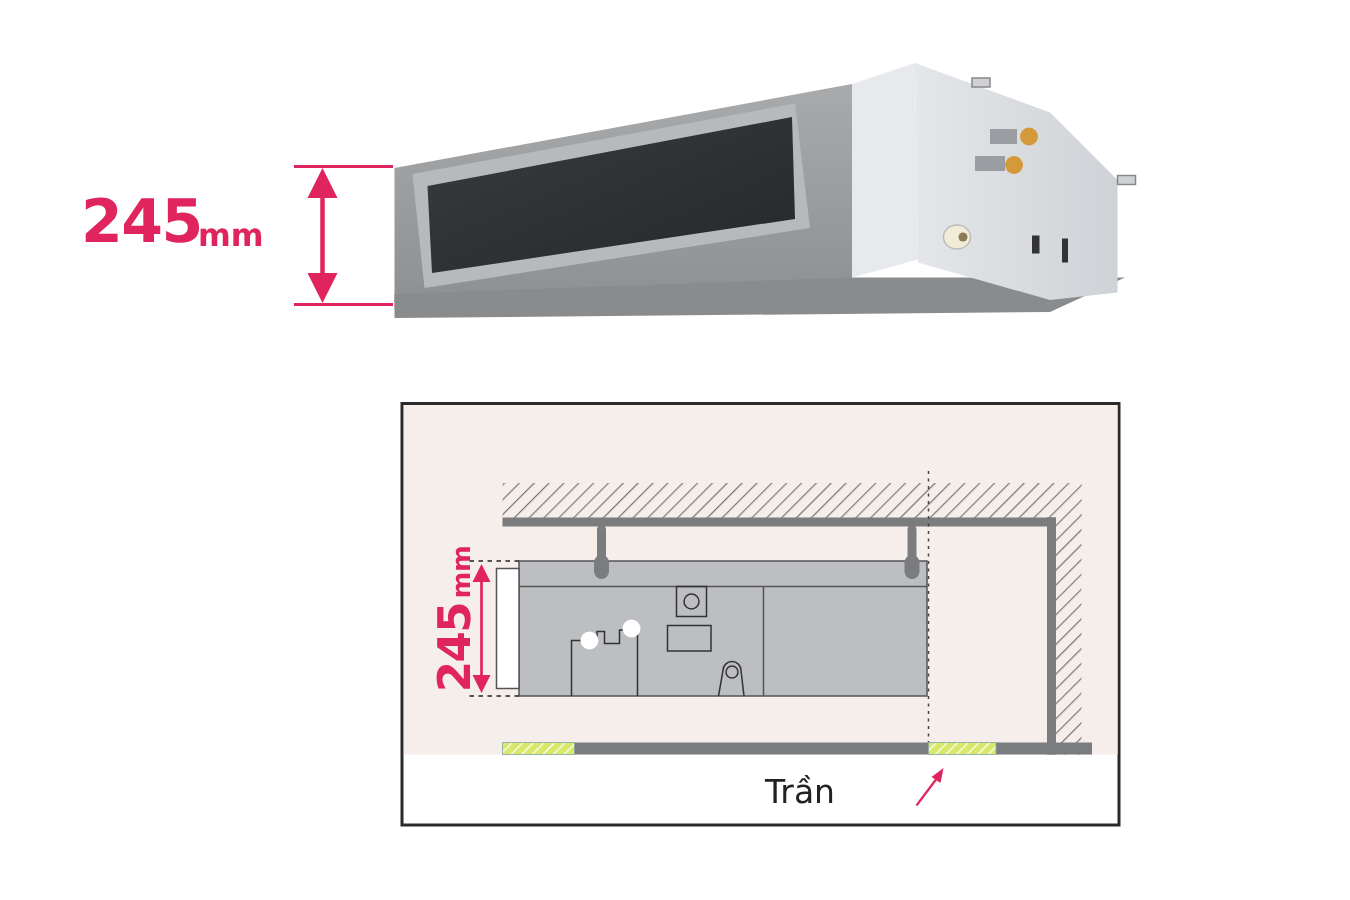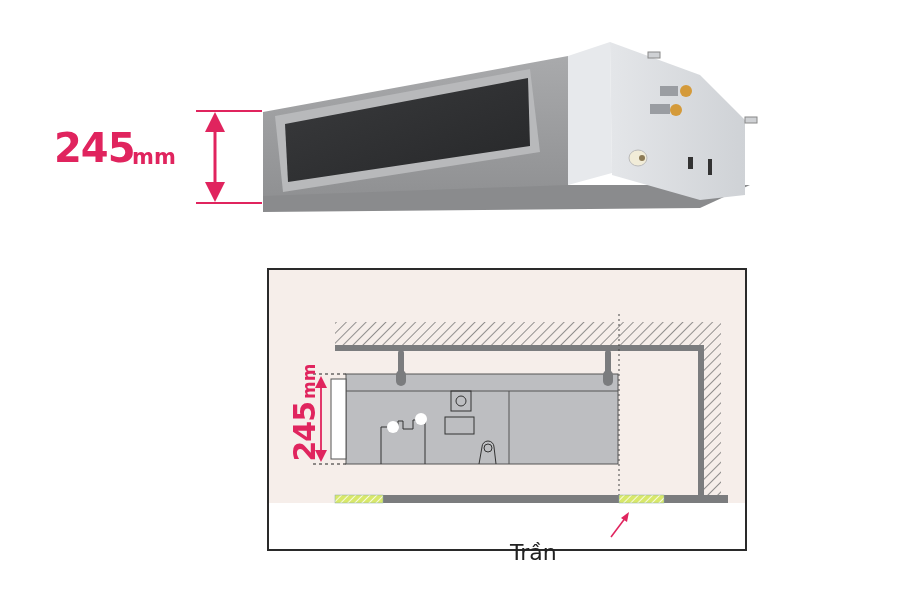--- a/index.html
+++ b/index.html
@@ -1,21 +1,21 @@
 <!DOCTYPE html>
 <html><head>
 <meta charset="utf-8">
 <style>
   html, body { margin:0; padding:0; background:#ffffff; }
   body { width:900px; height:600px; position:relative; overflow:hidden; font-family:"DejaVu Sans", sans-serif; }
   .abs { position:absolute; }
   .dim-big { left:54px; top:128px; color:#e0245e; font-family:"DejaVu Sans", sans-serif; font-weight:bold; font-size:40px; letter-spacing:-1px; line-height:1; }
   .dim-unit { left:132px; top:147px; color:#e0245e; font-family:"DejaVu Sans", sans-serif; font-weight:bold; font-size:21px; line-height:1; }
   .diagram { left:267px; top:268px; width:480px; height:283px; border:2px solid #2a2a2a; box-sizing:border-box; background:#ffffff; overflow:hidden; }
-  .ceiling-label { left:510px; top:542px; font-family:"DejaVu Sans", sans-serif; font-size:22px; color:#222; line-height:1; }
+  .ceiling-label { left:510px; top:518px; font-family:"DejaVu Sans", sans-serif; font-size:22px; color:#222; line-height:1; }
   .vlabel { left:255px; top:395px; transform:rotate(-90deg); transform-origin:center; color:#e0245e; font-family:"DejaVu Sans", sans-serif; font-weight:bold; white-space:nowrap; }
   .vlabel .n { font-size:30px; letter-spacing:-1px; }
   .vlabel .u { font-size:17px; margin-left:3px; }
 </style>
 </head>
 <body>
 
 <div class="abs dim-big">245</div>
 <div class="abs dim-unit">mm</div>
 

